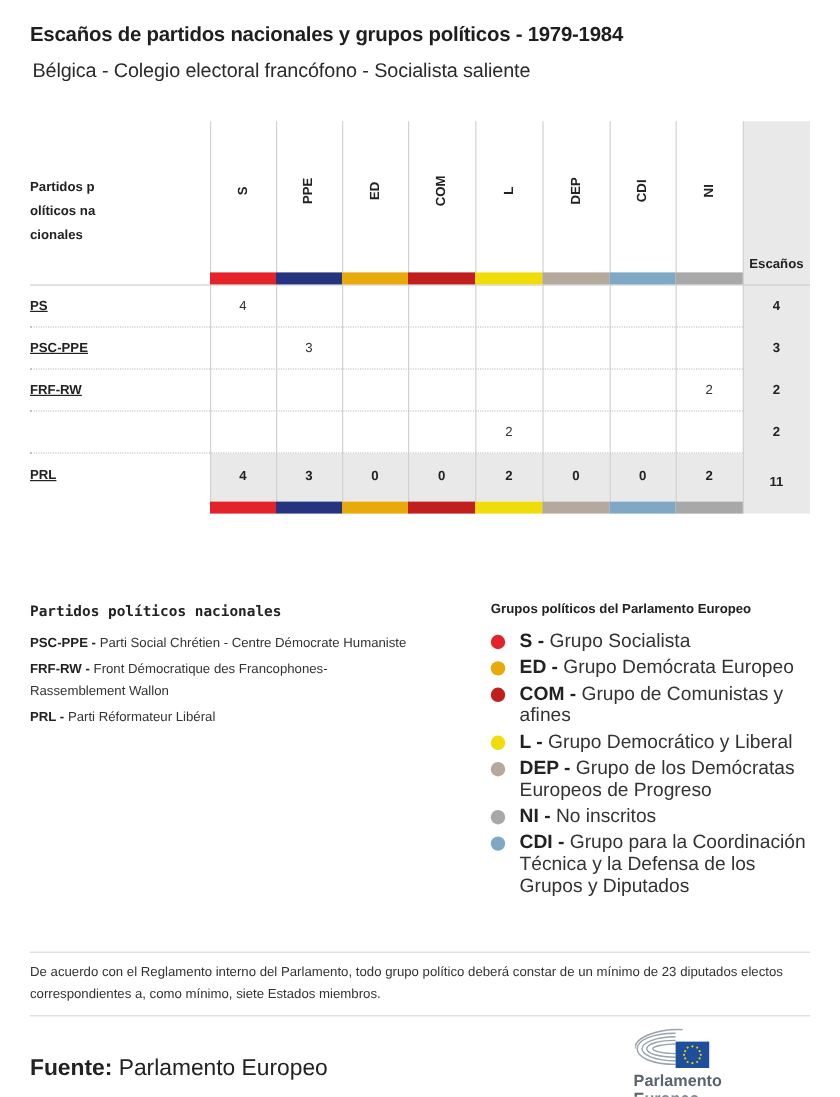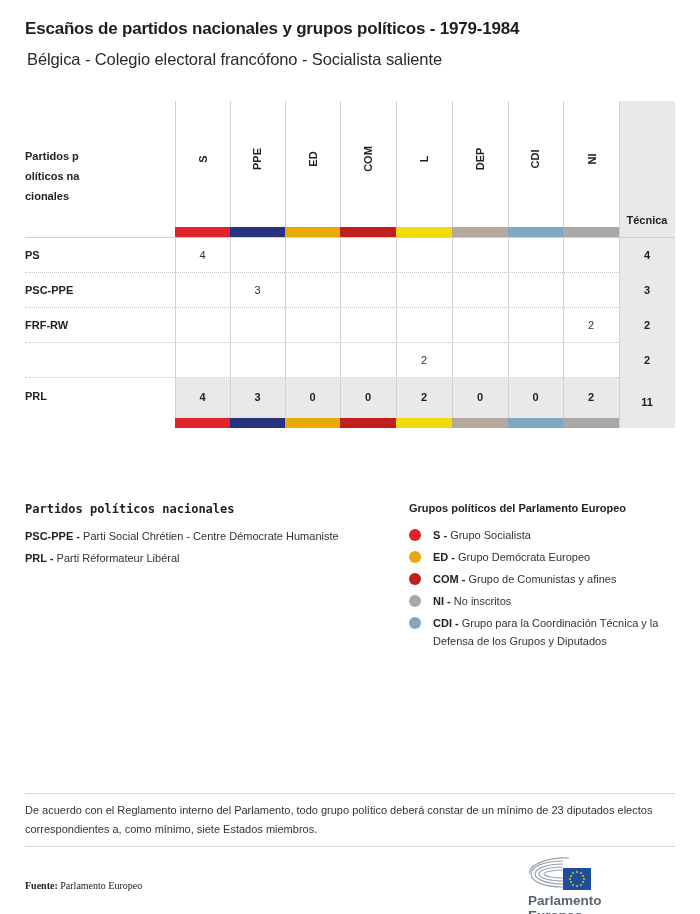--- a/index.html
+++ b/index.html
@@ -12,55 +12,55 @@
   
   .tbl { position: absolute; left: 25px; top: 101px; width: 650px; }
   .vline { position: absolute; top: 0; width: 1px; background: #d2d2d2; }
   .hdr-label { position: absolute; left: 0; top: 45px; font-size: 11px; font-weight: bold; line-height: 20px; color: #222; width: 60px; word-break: break-all; }
   .col-head { position: absolute; top: 0; height: 126px; display: flex; align-items: center; justify-content: center; }
   .col-head span { display: inline-block; transform: rotate(-90deg); font-size: 11px; font-weight: bold; color: #222; white-space: nowrap; margin-top: -10px; }
   .total-col-bg { position: absolute; left: 594px; width: 56px; top: 0; height: 327px; background: #e9e9e9; }
   .escanos-head { position: absolute; left: 594px; width: 56px; top: 113px; text-align: center; font-size: 11px; font-weight: bold; color: #222; }
   .colorbar { position: absolute; height: 10px; }
   .hdr-rule { position: absolute; left: 0; top: 136px; width: 650px; height: 1px; background: #cfcfcf; }
-  .row-label { position: absolute; left: 0; font-size: 11px; font-weight: bold; color: #222; }
+  .row-label { position: absolute; left: 0; font-size: 11px; font-weight: bold; color: #222; text-decoration: underline; }
   .cell { position: absolute; text-align: center; font-size: 11px; color: #333; }
   .tot-cell { position: absolute; text-align: center; font-size: 11px; font-weight: bold; color: #222; }
   .dotted { position: absolute; left: 0; width: 594px; border-top: 1px dotted #c4c4c4; height: 0; }
   .sumrow-bg { position: absolute; left: 150px; width: 444px; top: 277px; height: 40px; background: #e9e9e9; }
 
   
   .legend-left-title { position: absolute; left: 25px; top: 502px; font-family: "DejaVu Sans Mono", monospace; font-weight: bold; font-size: 12px; color: #222; }
   .legend-left { position: absolute; left: 25px; top: 527px; width: 360px; font-size: 11px; line-height: 18px; color: #333; }
   .legend-left .item { margin-bottom: 4px; }
   .legend-left b { color: #222; }
   .legend-right-title { position: absolute; left: 409px; top: 502px; font-size: 11px; font-weight: bold; color: #222; }
-  .legend-right { position: absolute; left: 409px; top: 526px; width: 270px; font-size: 11px; line-height: 18px; color: #333; }
+  .legend-right { position: absolute; left: 409px; top: 526px; width: 270px; font-size: 16px; line-height: 18px; color: #333; }
   .legend-right .item { position: relative; padding-left: 24px; margin-bottom: 4px; }
   .legend-right .dot { position: absolute; left: 0; top: 3px; width: 12px; height: 12px; border-radius: 50%; }
   .legend-right b { color: #222; }
 
   .rule { position: absolute; left: 25px; width: 650px; height: 1px; background: #d9d9d9; }
   .note { position: absolute; left: 25px; top: 801px; width: 650px; font-size: 11px; line-height: 19px; color: #333; }
-  .source { position: absolute; left: 25px; top: 880px; font-size: 10px; color: #222; font-family: Liberation Serif, serif; }
+  .source { position: absolute; left: 25px; top: 880px; font-size: 19px; color: #222; }
   .source b { font-weight: bold; }
   .logo { position: absolute; left: 520px; top: 855px; display: flex; align-items: center; flex-direction: column; }
   .logo-text { margin-left: 8px; font-size: 13.5px; font-weight: bold; color: #5a6470; line-height: 15px; }
 </style>
 </head>
 <body>
 
 <div class="title">Escaños de partidos nacionales y grupos políticos - 1979-1984</div>
 <div class="subtitle">Bélgica - Colegio electoral francófono - Socialista saliente</div>
 
 <div class="tbl" id="tbl" style="height:330px;">
   <div class="total-col-bg"></div>
   <div class="sumrow-bg"></div>
   <div class="hdr-label">Partidos políticos nacionales</div>
-  <div class="escanos-head">Técnica</div>
+  <div class="escanos-head">Escaños</div>
   <div class="hdr-rule"></div>
 <div class="vline" style="left:150px;height:327px;"></div>
     <div class="vline" style="left:205px;height:327px;"></div>
     <div class="vline" style="left:260px;height:327px;"></div>
     <div class="vline" style="left:315px;height:327px;"></div>
     <div class="vline" style="left:371px;height:327px;"></div>
     <div class="vline" style="left:427px;height:327px;"></div>
     <div class="vline" style="left:483px;height:327px;"></div>
     <div class="vline" style="left:538px;height:327px;"></div>
     <div class="vline" style="left:594px;height:327px;"></div>
@@ -155,28 +155,31 @@
     <div class="tot-cell" style="left:371px;width:56px;top:290px;">2</div>
     <div class="tot-cell" style="left:427px;width:56px;top:290px;">0</div>
     <div class="tot-cell" style="left:483px;width:55px;top:290px;">0</div>
     <div class="tot-cell" style="left:538px;width:56px;top:290px;">2</div>
     <div class="tot-cell" style="left:594px;width:56px;top:295px;">11</div>
   </div>
 
 <div class="legend-left-title">Partidos políticos nacionales</div>
 <div class="legend-left" id="legendLeft">
     <div class="item"><b>PSC-PPE -</b> <span>Parti Social Chrétien - Centre Démocrate Humaniste</span></div>
+    <div class="item" style="width: 300px;"><b>FRF-RW -</b> <span>Front Démocratique des Francophones-Rassemblement Wallon</span></div>
     <div class="item"><b>PRL -</b> <span>Parti Réformateur Libéral</span></div>
   </div>
 
 <div class="legend-right-title">Grupos políticos del Parlamento Europeo</div>
 <div class="legend-right" id="legendRight">
     <div class="item"><span class="dot" style="background:#e3222a"></span><b>S -</b> <span>Grupo Socialista</span></div>
     <div class="item"><span class="dot" style="background:#e8a90b"></span><b>ED -</b> <span>Grupo Demócrata Europeo</span></div>
     <div class="item"><span class="dot" style="background:#c01f1e"></span><b>COM -</b> <span>Grupo de Comunistas y afines</span></div>
+    <div class="item"><span class="dot" style="background:#f0dc0a"></span><b>L -</b> <span>Grupo Democrático y Liberal</span></div>
+    <div class="item"><span class="dot" style="background:#b4a99c"></span><b>DEP -</b> <span>Grupo de los Demócratas Europeos de Progreso</span></div>
     <div class="item"><span class="dot" style="background:#a8a8a8"></span><b>NI -</b> <span>No inscritos</span></div>
     <div class="item"><span class="dot" style="background:#7ea8c3"></span><b>CDI -</b> <span>Grupo para la Coordinación Técnica y la Defensa de los Grupos y Diputados</span></div>
   </div>
 
 <div class="rule" style="top:793px;"></div>
 <div class="note">De acuerdo con el Reglamento interno del Parlamento, todo grupo político deberá constar de un mínimo de 23 diputados electos correspondientes a, como mínimo, siete Estados miembros.</div>
 <div class="rule" style="top:846px;"></div>
 
 <div class="source">
   <b>Fuente:</b>

